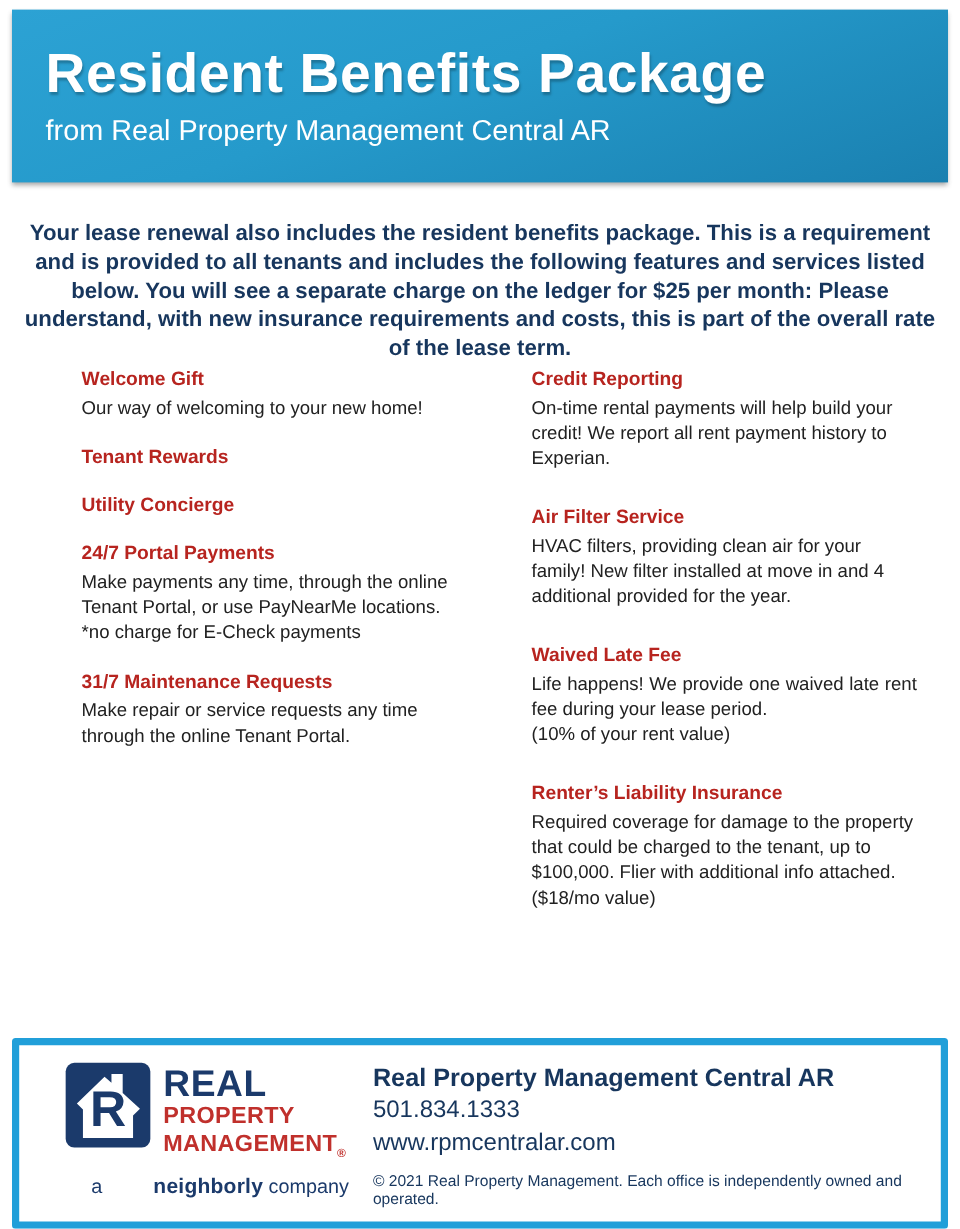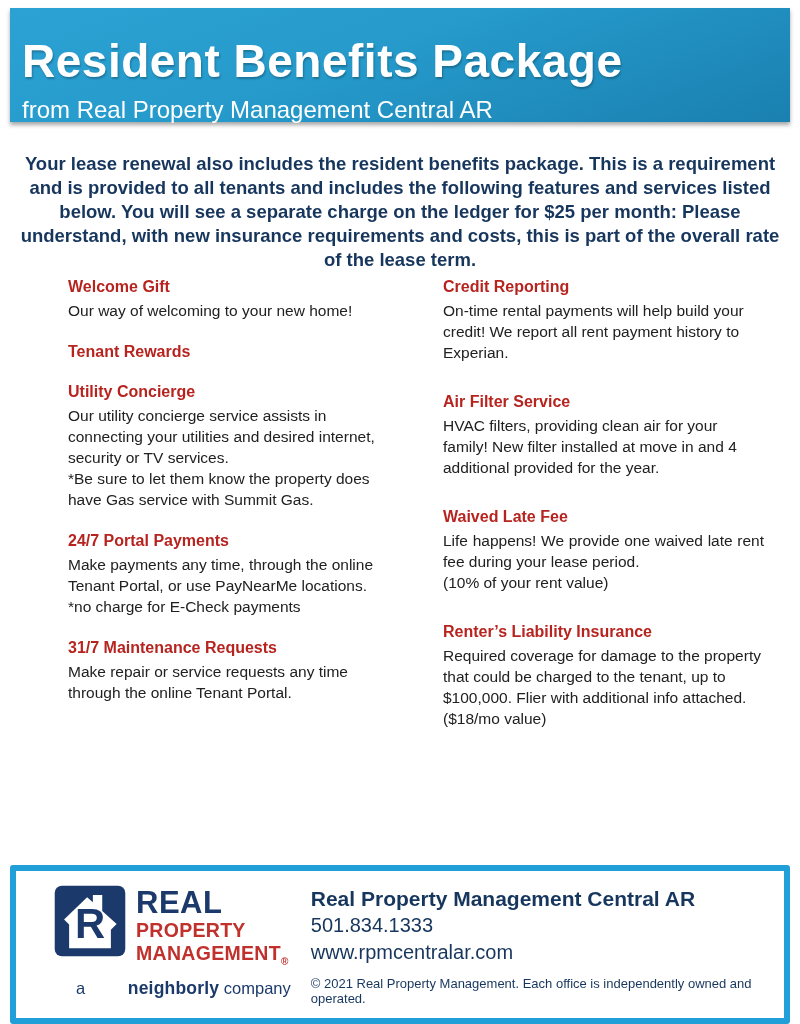--- a/index.html
+++ b/index.html
@@ -13,23 +13,23 @@
     --logo-red:#C0302C;
   }
   *{box-sizing:border-box;margin:0;padding:0;}
   html,body{width:800px;height:1024px;background:#fff;overflow:hidden;}
   body{font-family:"Liberation Sans","DejaVu Sans",sans-serif;color:var(--body-text);}
   .page{position:relative;width:800px;height:1024px;background:#fff;}
 
   
   .banner{
     margin:8px 10px 18px 10px;
-    height:114px;
+    height:144px;
     background:linear-gradient(160deg,var(--banner-blue-light) 0%,#259ACB 45%,var(--banner-blue-dark) 100%);
-    padding:26px 20px 0 12px;
+    padding:26px 20px 0 28px;
     box-shadow:0 3px 4px rgba(60,60,60,0.45);
   }
   .banner h1{
     color:#fff;font-size:46px;font-weight:bold;letter-spacing:0.5px;
     text-shadow:1px 2px 2px rgba(0,0,0,0.25);
   }
   .banner .banner-sub{
     color:#fff;font-size:24px;font-weight:normal;margin-top:8px;
   }
 
@@ -108,22 +108,20 @@
     <div class="col col-left">
       <section class="benefit">
         <h2>Welcome Gift</h2>
         <p>Our way of welcoming to your new home!</p>
       </section>
       <section class="benefit">
         <h2>Tenant Rewards</h2>
       </section>
       <section class="benefit">
         <h2>Utility Concierge</h2>
-        <p>Our utility concierge service assists in connecting your utilities and desired internet, security or TV services.
-*Be sure to let them know the property does have Gas service with Summit Gas.</p>
       </section>
       <section class="benefit">
         <h2>24/7 Portal Payments</h2>
         <p>Make payments any time, through the online Tenant Portal, or use PayNearMe locations.
 *no charge for E-Check payments</p>
       </section>
       <section class="benefit">
         <h2>31/7 Maintenance Requests</h2>
         <p>Make repair or service requests any time through the online Tenant Portal.</p>
       </section>

